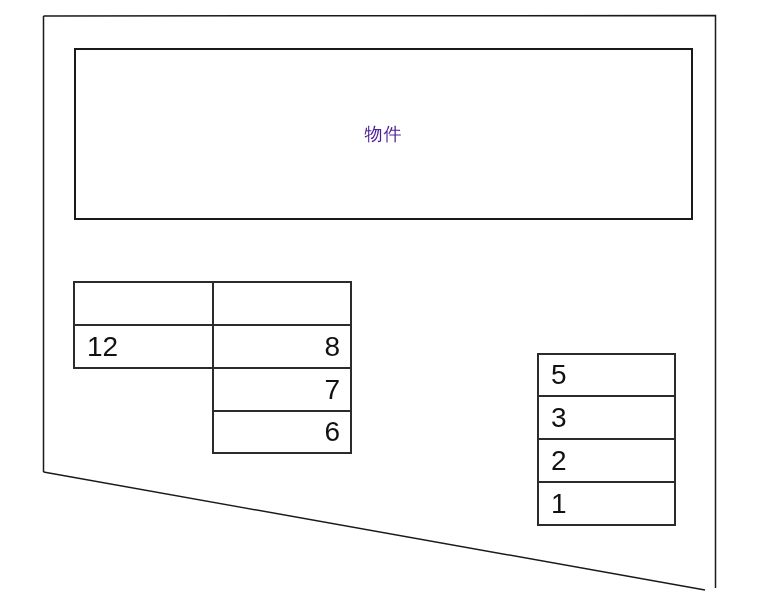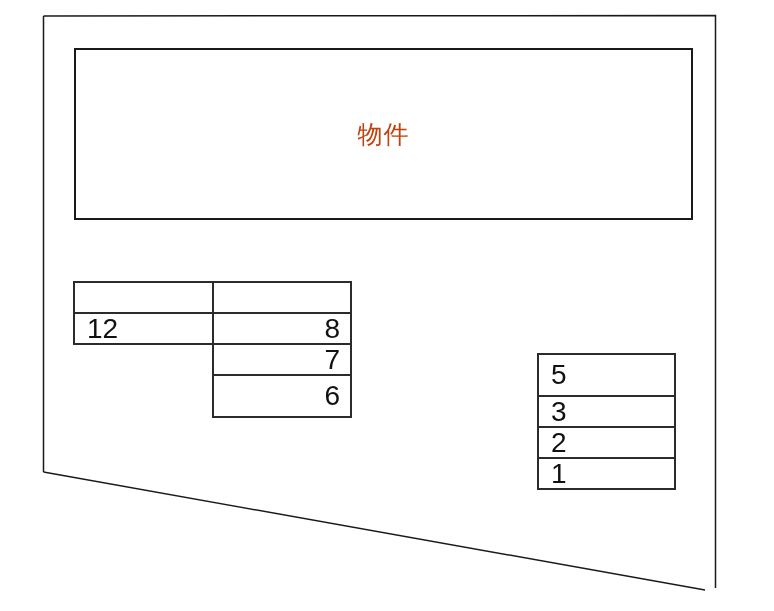--- a/index.html
+++ b/index.html
@@ -32,22 +32,22 @@
     width: 619px;
     height: 172px;
     box-sizing: border-box;
     border: 2px solid #1a1a1a;
     background: #ffffff;
     display: flex;
     align-items: center;
     justify-content: center;
   }
   .building-label {
-    font-size: 25px;
-    color: #c2410c;
+    font-size: 18px;
+    color: #4c1d95;
     letter-spacing: 1px;
   }
   
   .col {
     position: absolute;
     display: flex;
     flex-direction: column;
   }
   .cell {
     box-sizing: border-box;
@@ -55,21 +55,21 @@
     background: #ffffff;
     display: flex;
     align-items: center;
     font-size: 28px;
     color: #111111;
     overflow: hidden;
   }
   .cell + .cell { margin-top: -2px; }
   .cell.align-left  { justify-content: flex-start; padding-left: 12px; }
   .cell.align-right { justify-content: flex-end;   padding-right: 10px; }
-  .h45 { height: 33px; }
+  .h45 { height: 45px; }
   .h44 { height: 44px; }
 
   #left-col-a { left: 73px;  top: 281px; width: 141px; }
   #left-col-b { left: 212px; top: 281px; width: 140px; }
   #right-col  { left: 537px; top: 353px; width: 139px; }
 </style>
 </head>
 <body>
 
 <div id="canvas">

